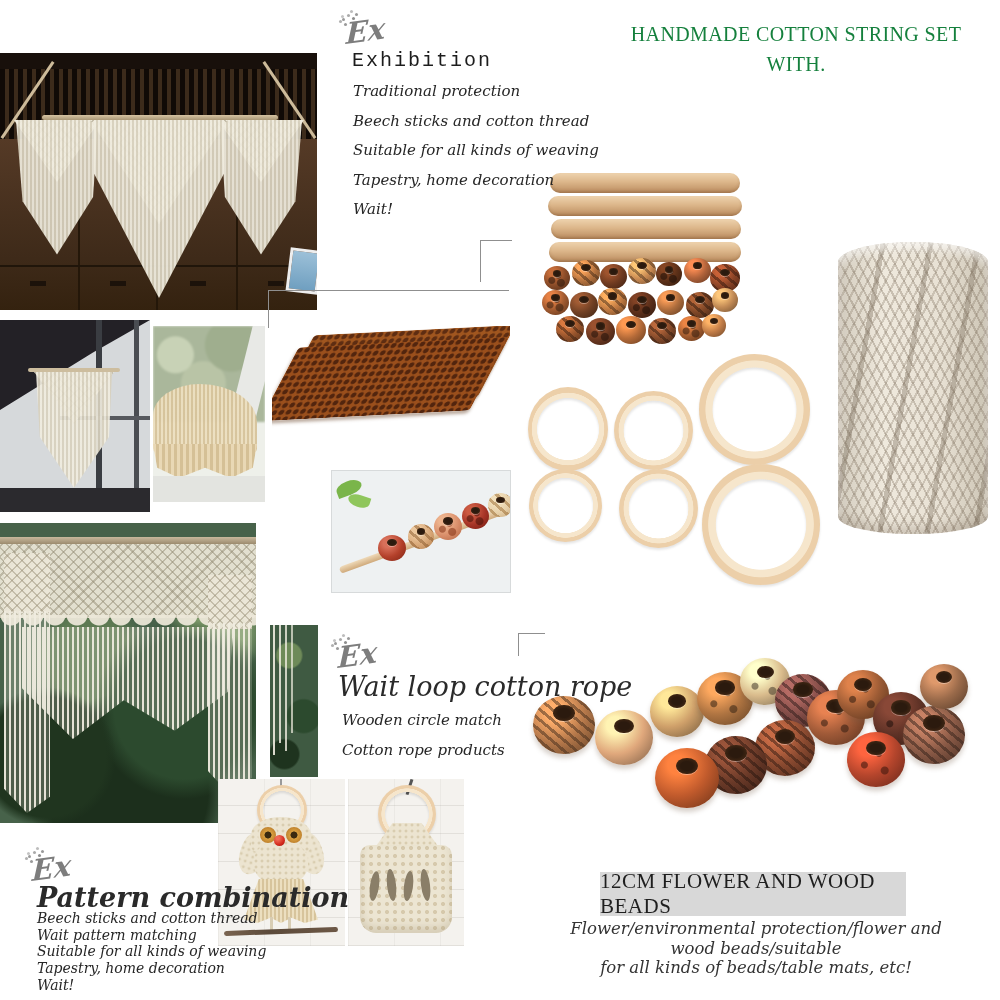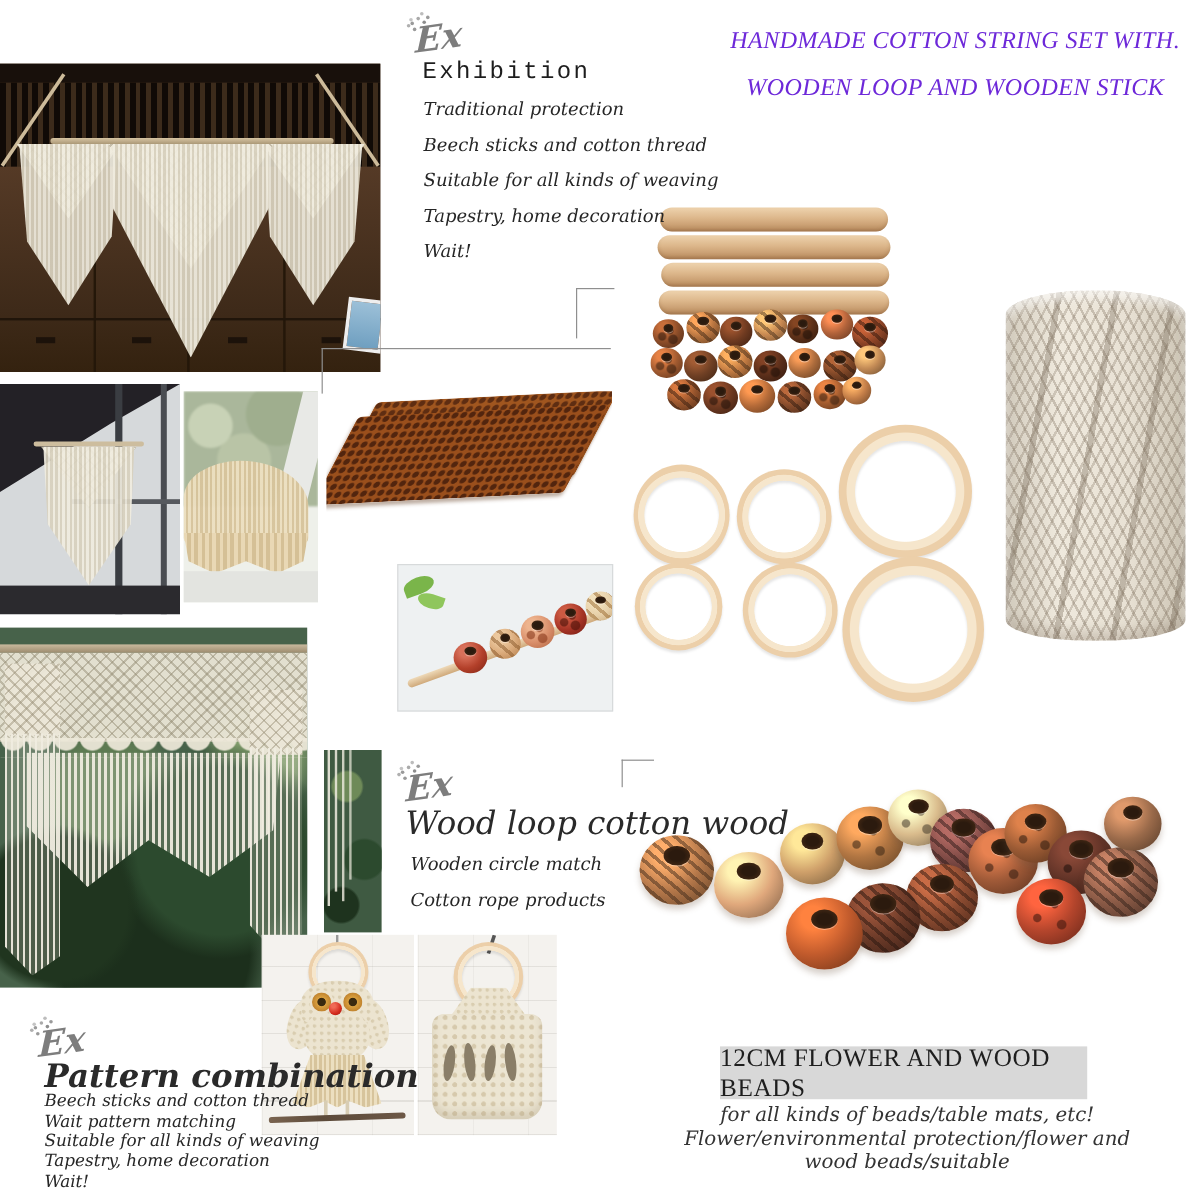--- a/index.html
+++ b/index.html
@@ -14,21 +14,21 @@
       font-size:29px;display:inline-block;transform:rotate(-8deg) skewX(-10deg);line-height:30px;}
   .flourish .speckle{position:absolute;left:-4px;top:2px;width:3px;height:3px;border-radius:50%;background:#9a9a9a;
       box-shadow:5px -4px 0 #aaa,10px -1px 0 #8d8d8d,2px 5px 0 #9a9a9a,-3px 2px 0 #b0b0b0,8px -8px 0 #bdbdbd,13px -5px 0 #9a9a9a,-1px -3px 0 #c4c4c4;}
   .sec-title-mono{font-family:"Liberation Mono","DejaVu Sans Mono",monospace;font-size:20px;letter-spacing:2px;color:#1d1d1d;}
   .script{font-style:italic;font-family:"DejaVu Serif",serif;color:#2a2a2a;}
   .bullets{list-style:none;margin:0;padding:0;font-style:italic;font-size:15px;color:#262626;}
   .bullets li{line-height:29.5px;white-space:nowrap;}
   .bullets.tight li{line-height:16.7px;font-size:14px;}
   .diy-block{position:absolute;left:600px;top:10px;width:392px;text-align:center;}
   .diy-title{font-family:"Liberation Serif",serif;font-size:58px;font-weight:500;line-height:62px;margin:0;color:#111;letter-spacing:1px;}
-  .diy-sub{font-family:"Liberation Serif",serif;font-size:20px;color:#6d28d9;margin:9px 0 0 0;letter-spacing:.4px;line-height:30px;font-style:italic;}
+  .diy-sub{font-family:"Liberation Serif",serif;font-size:20px;color:#15803d;margin:9px 0 0 0;letter-spacing:.4px;line-height:30px;}
   .banner{position:absolute;left:600px;top:872px;width:306px;height:44px;background:#d8d8d8;
       display:flex;align-items:center;justify-content:center;font-family:"Liberation Serif",serif;
       font-size:21px;color:#1e1e1e;letter-spacing:.5px;}
   .desc{position:absolute;left:558px;top:919px;width:396px;text-align:center;font-style:italic;
       font-size:16.5px;color:#333;line-height:19.5px;}
 
   
   .bracket{position:absolute;border-left:1.6px solid #8f8f8f;border-top:1.6px solid #8f8f8f;}
 
   
@@ -265,39 +265,38 @@
   <ul class="bullets abs" style="left:353px;top:77px;">
     <li>Traditional protection</li>
     <li>Beech sticks and cotton thread</li>
     <li>Suitable for all kinds of weaving</li>
     <li>Tapestry, home decoration</li>
     <li>Wait!</li>
   </ul>
 
   <div class="diy-block">
     <p class="diy-sub">HANDMADE COTTON STRING SET WITH.</p>
-    <p class="diy-sub">WOODEN LOOP AND WOODEN STICK</p>
   </div>
 
   <div class="flourish" style="left:338px;top:640px;"><i>Ex</i><span class="speckle"></span></div>
-  <div class="abs script" style="left:338px;top:671px;font-size:27px;">Wood loop cotton wood</div>
+  <div class="abs script" style="left:338px;top:671px;font-size:27px;">Wait loop cotton rope</div>
   <ul class="bullets abs" style="left:342px;top:706px;">
     <li>Wooden circle match</li>
     <li>Cotton rope products</li>
   </ul>
 
   <div class="flourish" style="left:32px;top:853px;"><i>Ex</i><span class="speckle"></span></div>
   <div class="abs script" style="left:37px;top:882px;font-size:27px;font-weight:bold;">Pattern combination</div>
   <ul class="bullets tight abs" style="left:37px;top:910px;">
     <li>Beech sticks and cotton thread</li>
     <li>Wait pattern matching</li>
     <li>Suitable for all kinds of weaving</li>
     <li>Tapestry, home decoration</li>
     <li>Wait!</li>
   </ul>
 
   <div class="banner">12CM FLOWER AND WOOD BEADS</div>
   <div class="desc">
+    <div>Flower/environmental protection/flower and wood beads/suitable</div>
     <div>for all kinds of beads/table mats, etc!</div>
-    <div>Flower/environmental protection/flower and wood beads/suitable</div>
   </div>
 
 </div>
 
 </body></html>

